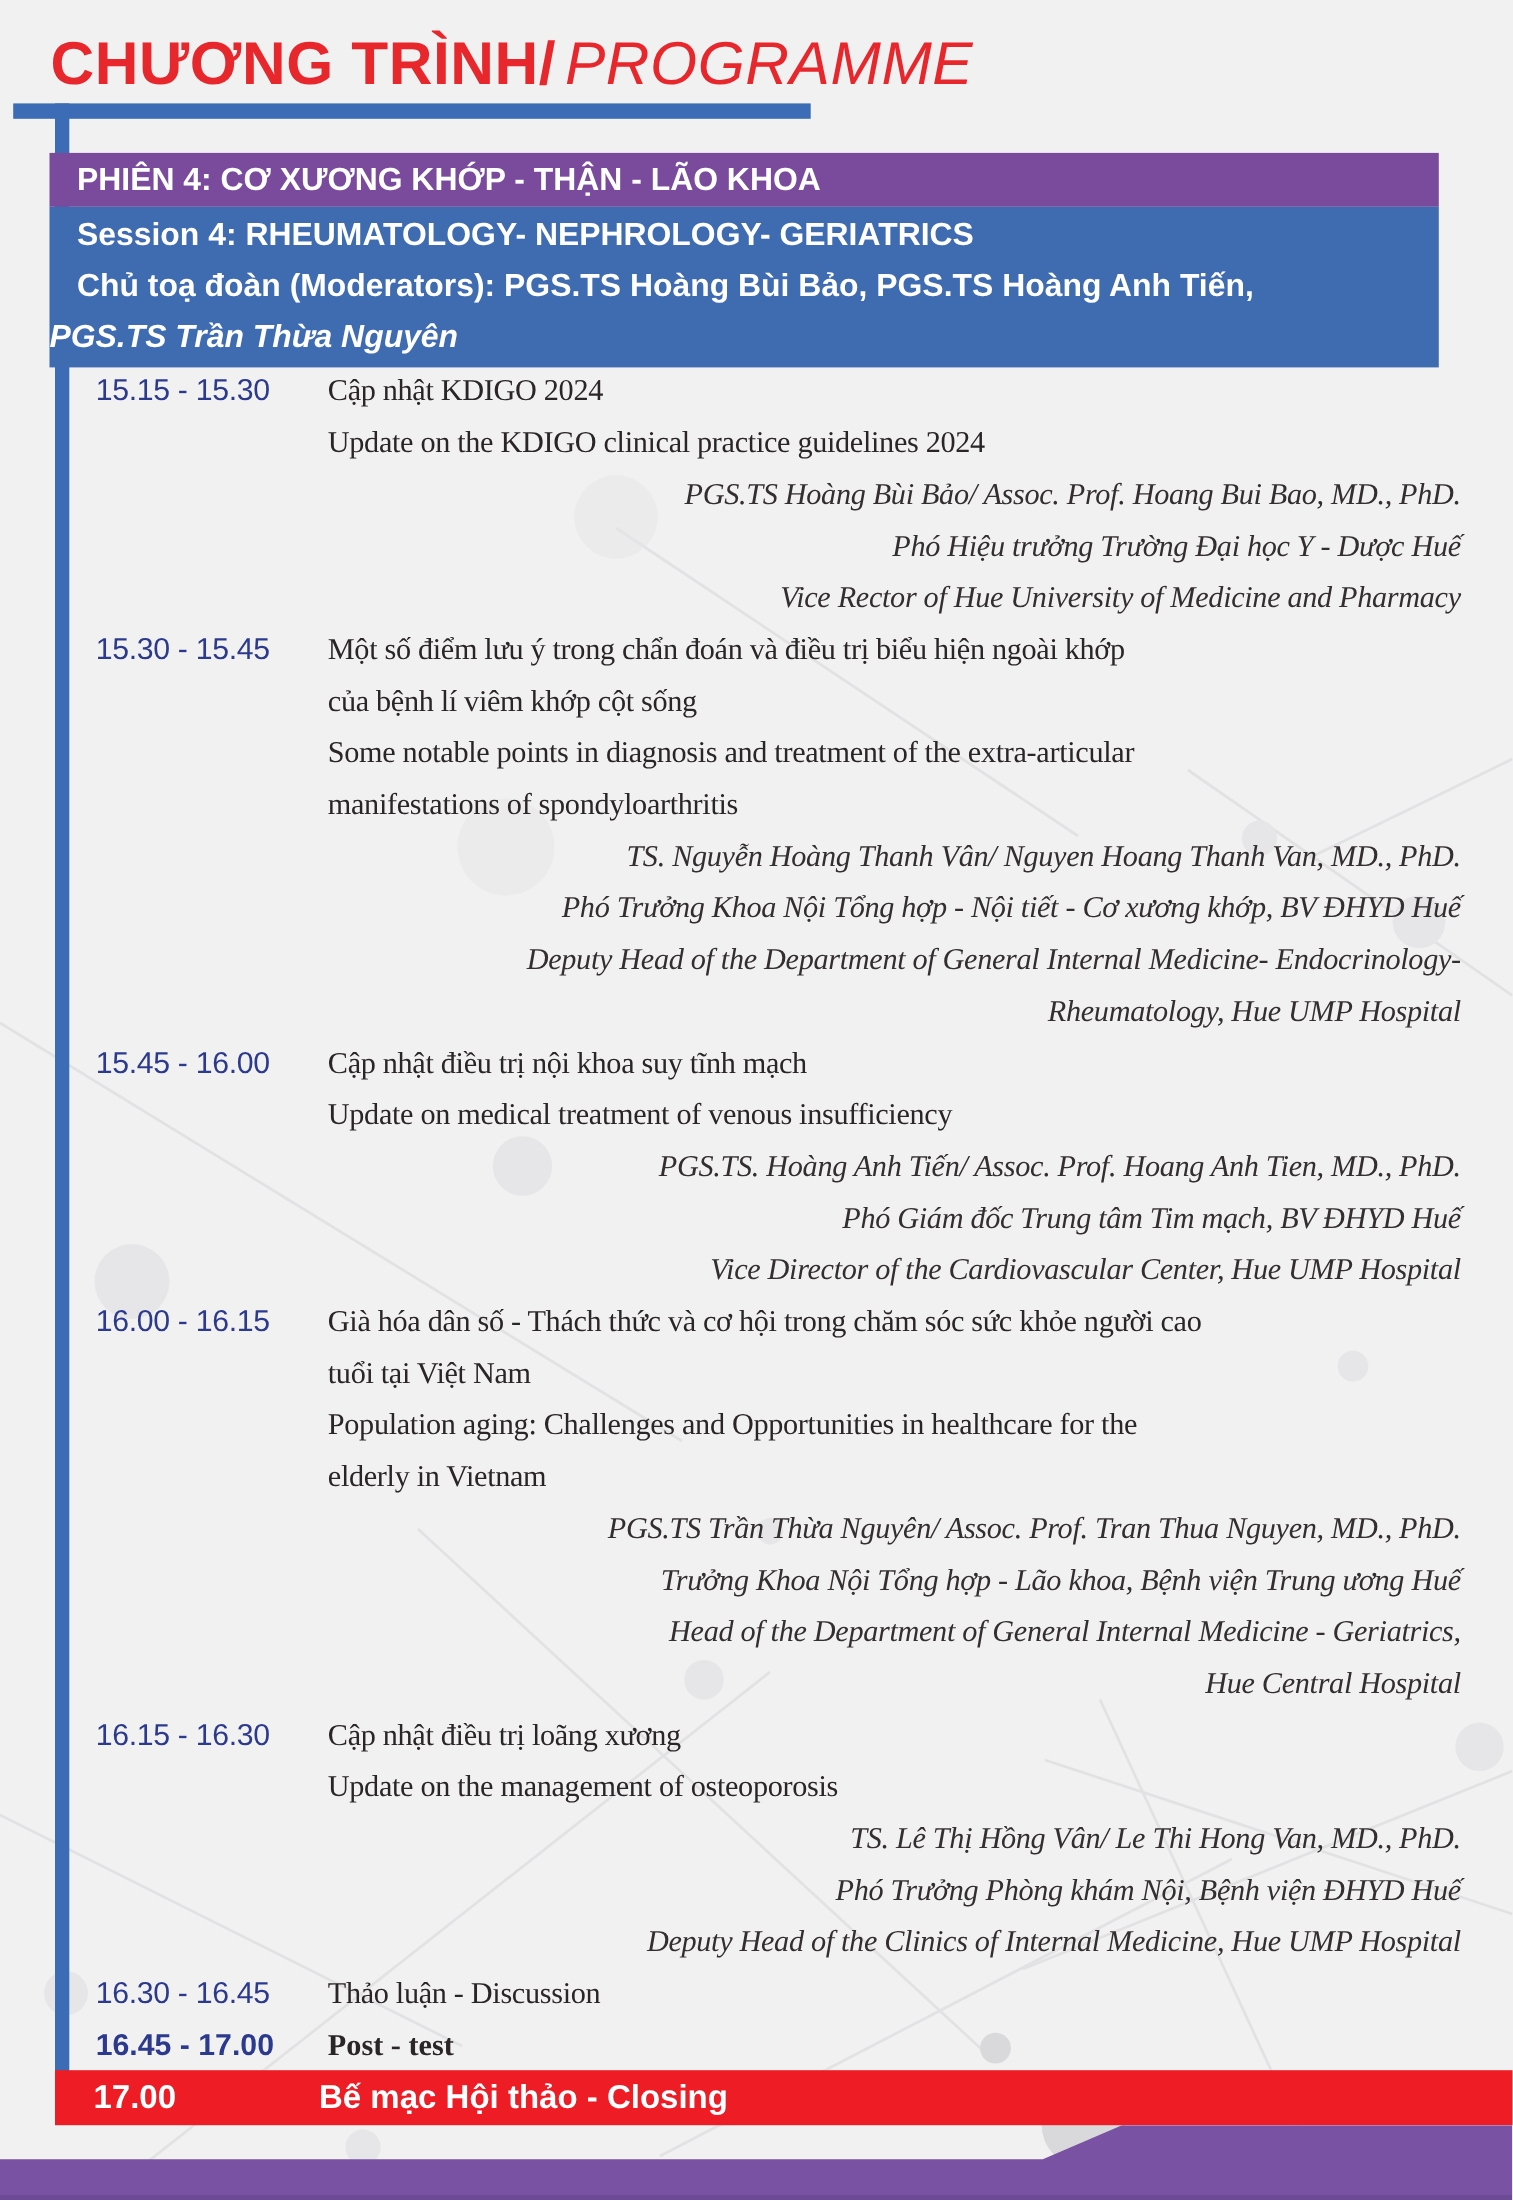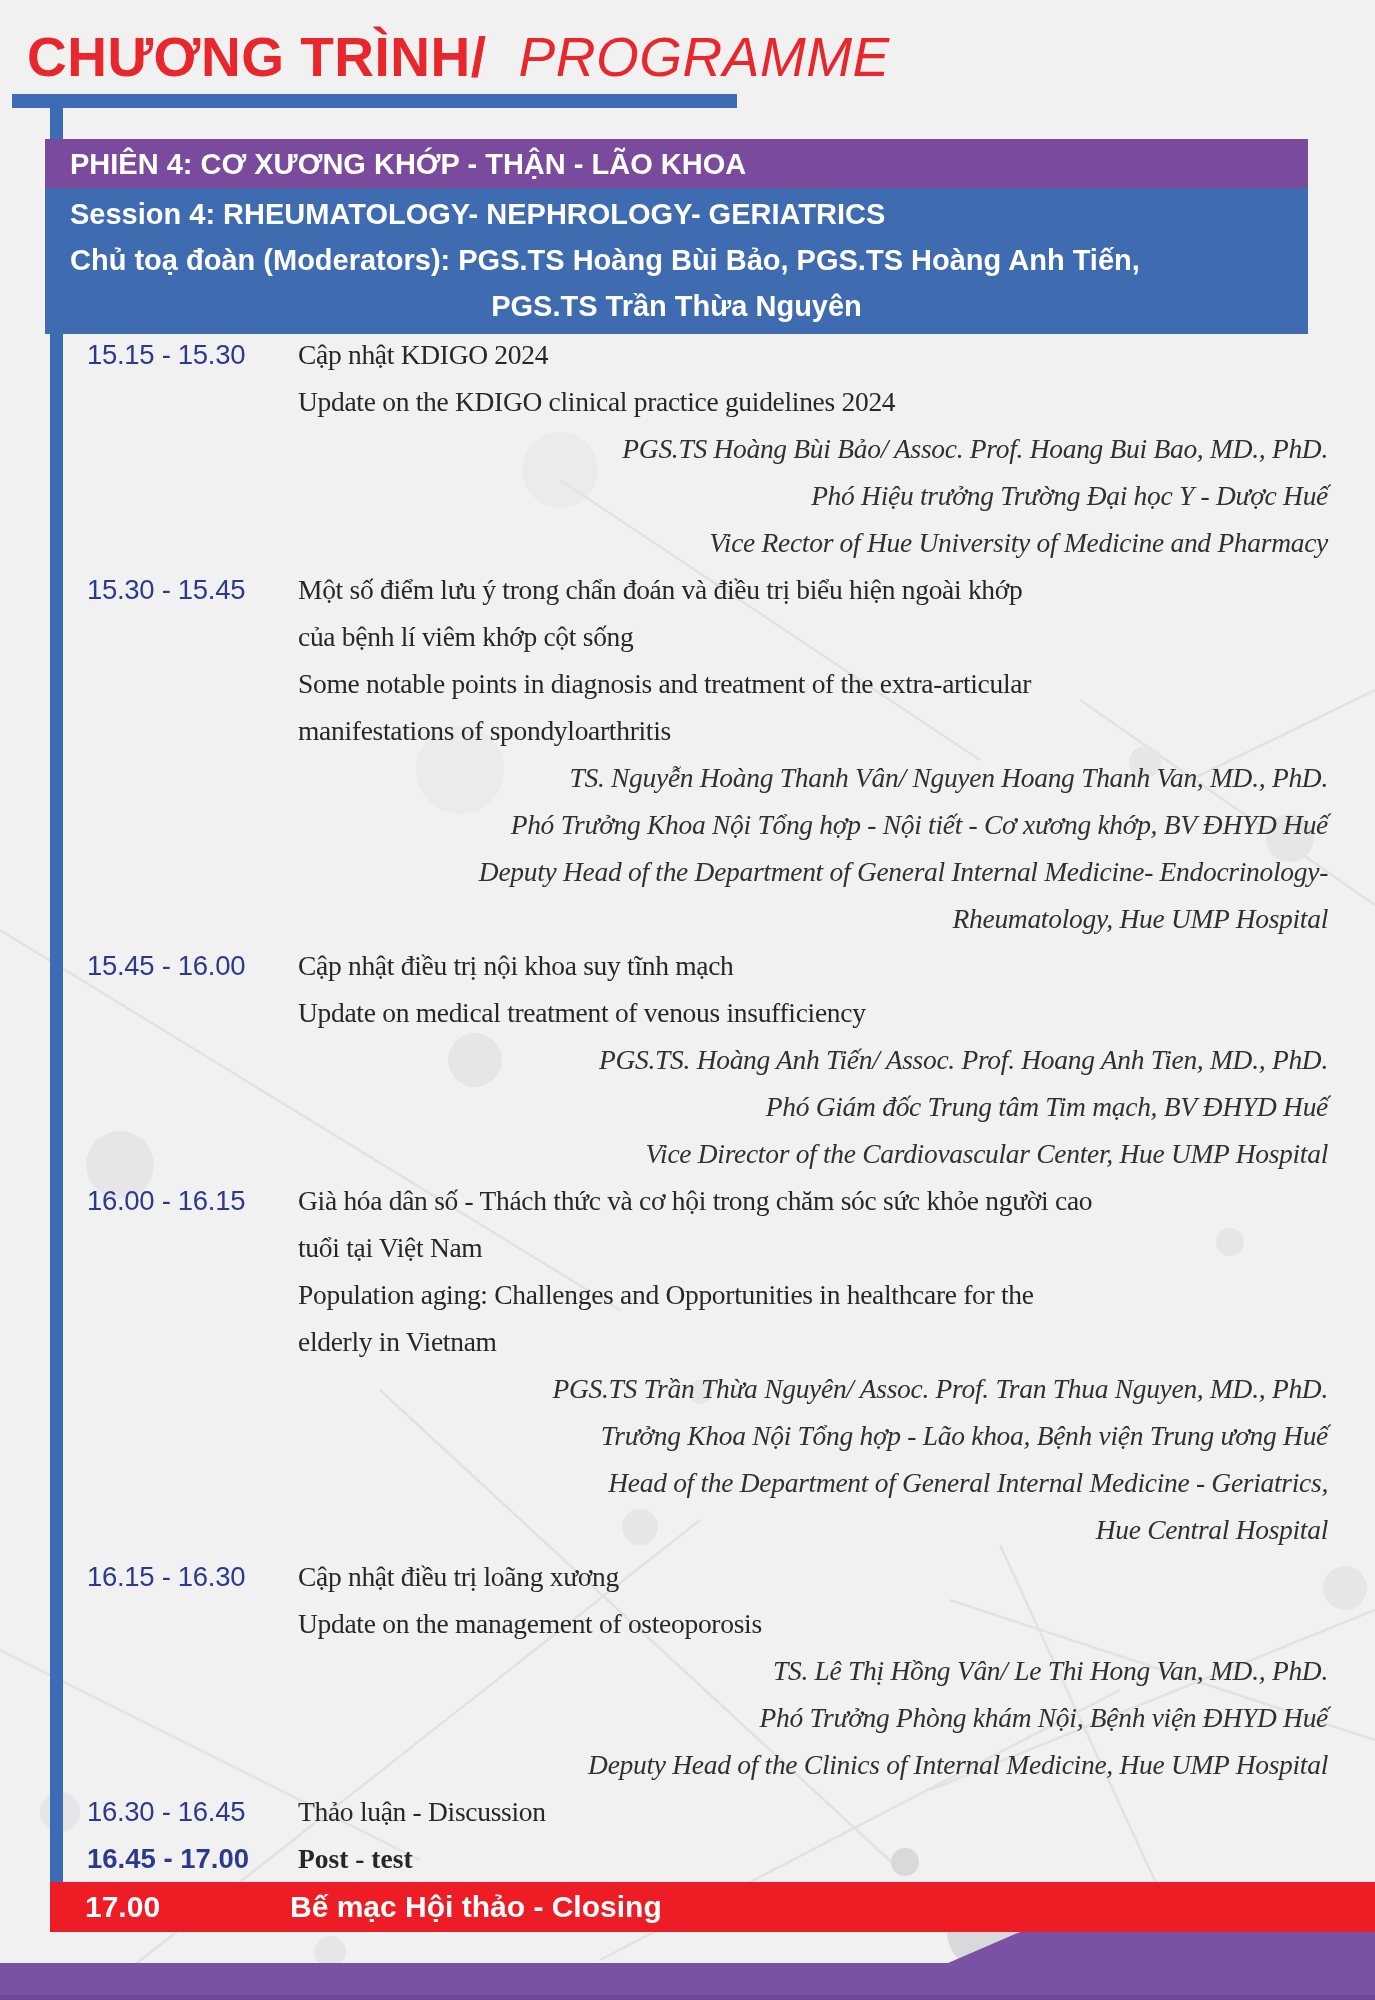--- a/index.html
+++ b/index.html
@@ -9,22 +9,22 @@
     font-family:"Liberation Sans","DejaVu Sans",sans-serif;
     -webkit-font-smoothing:antialiased;
   }
   .page{position:absolute;inset:0;}
 
   
   .bg-pattern{position:absolute;inset:0;pointer-events:none;}
 
   
   .title-row{
-    position:absolute;left:27px;top:24px;height:66px;
-    display:flex;align-items:baseline;gap:32px;white-space:nowrap;
+    position:absolute;left:46px;top:24px;height:66px;
+    display:flex;align-items:baseline;gap:8px;white-space:nowrap;
     color:var(--title-red,#e8272d);font-size:55px;line-height:66px;
   }
   .title-vi{font-weight:700;letter-spacing:.5px;}
   .title-en{font-style:italic;font-weight:400;letter-spacing:.5px;}
 
   .title-underline{
     position:absolute;left:12px;top:94px;width:725px;height:14px;
     background:var(--rule-blue,#3d6cb6);
   }
   .left-rule{
@@ -36,21 +36,21 @@
   .session-block{position:absolute;left:45px;top:139px;width:1263px;color:#ffffff;}
   .session-bar-purple{
     background:var(--bar-purple,#7a4b9c);height:49px;line-height:50px;
     padding-left:25px;font-weight:700;font-size:29px;white-space:nowrap;
   }
   .session-bar-blue{
     background:var(--bar-blue,#3f6bb1);height:143px;padding-top:3px;
     font-weight:700;font-size:29px;
   }
   .session-bar-blue .s-line{line-height:46px;padding-left:25px;white-space:nowrap;}
-  .session-bar-blue .s-line.centered{text-align:center;padding-left:0;}
+  .session-bar-blue .s-line.centered{padding-left:0;font-style:italic;}
 
   
   .agenda{position:absolute;left:65px;top:331px;width:1263px;}
   .agenda-row{display:flex;align-items:flex-start;}
   .time-cell{
     flex:0 0 211px;padding-left:22px;
     color:var(--time-navy,#2c3a8e);
     font-size:27.5px;line-height:47px;white-space:nowrap;letter-spacing:-.3px;
   }
   .content-cell{flex:1 1 auto;min-width:0;font-family:Liberation Serif, serif;}

